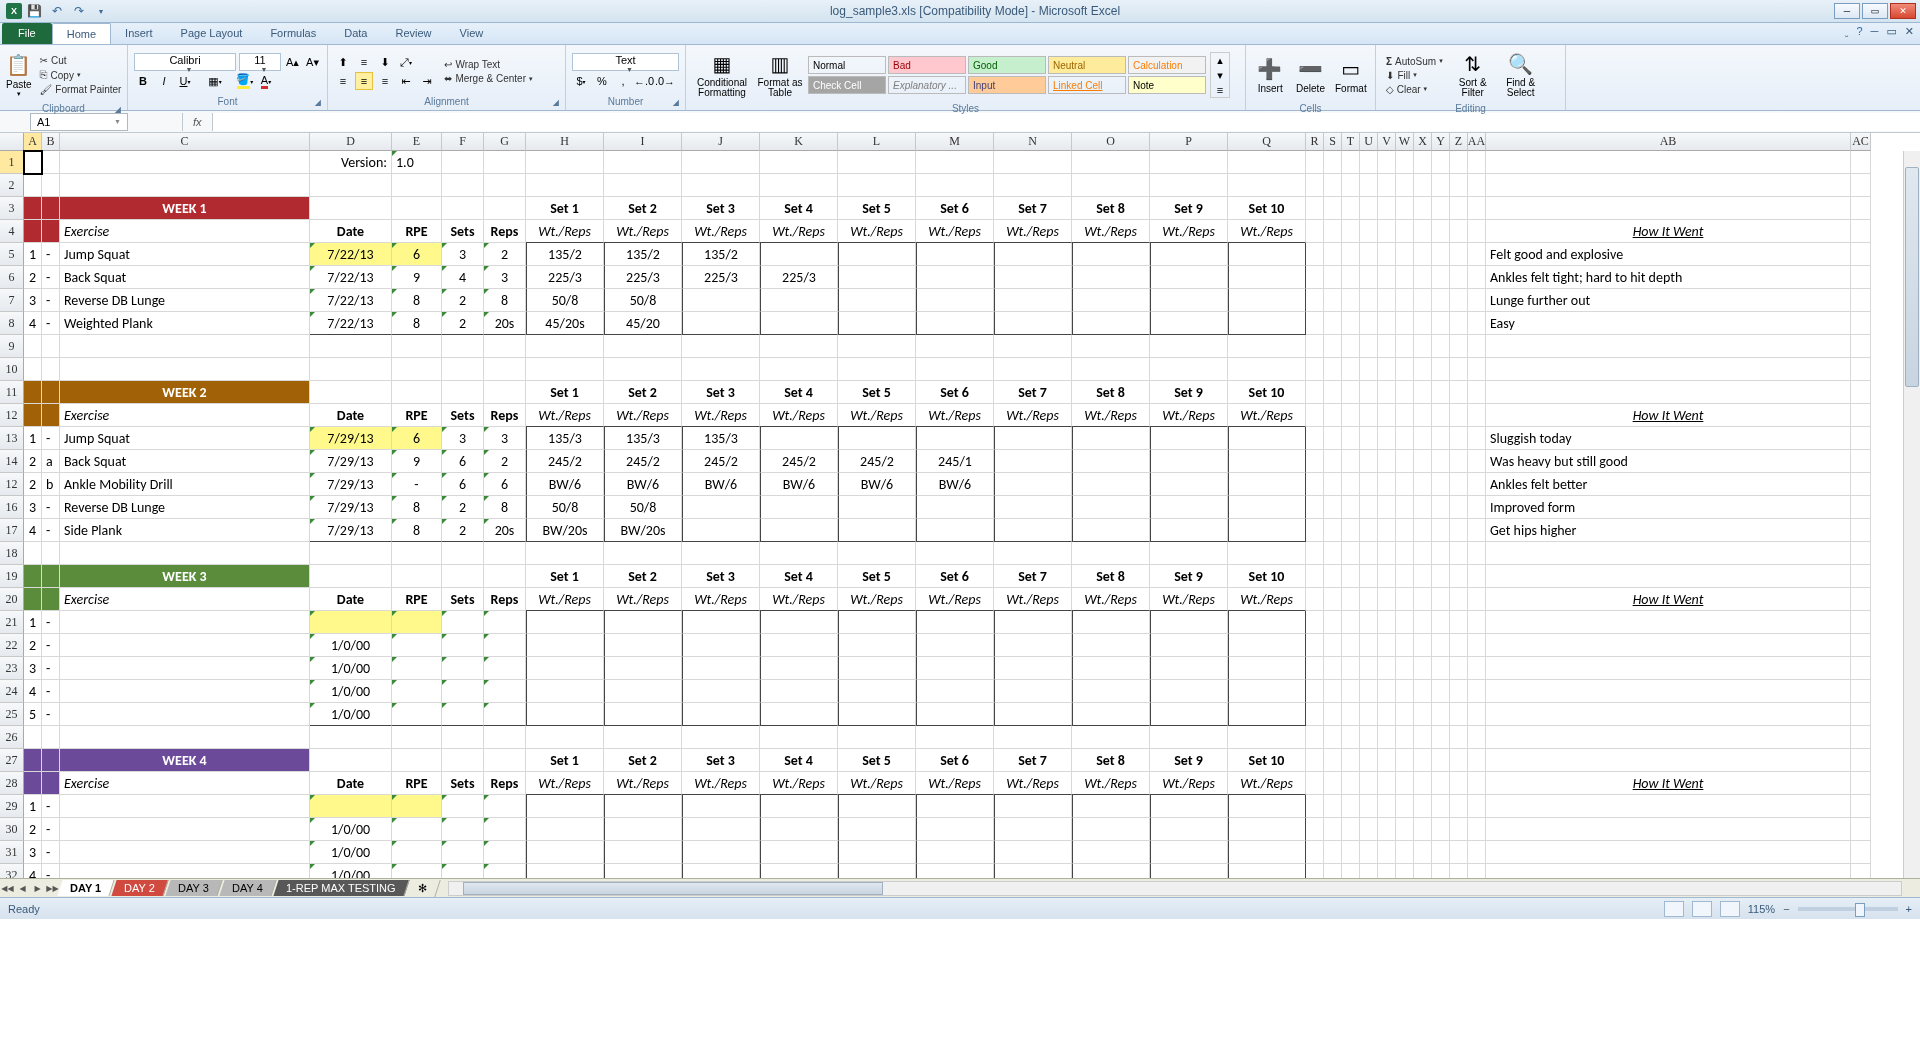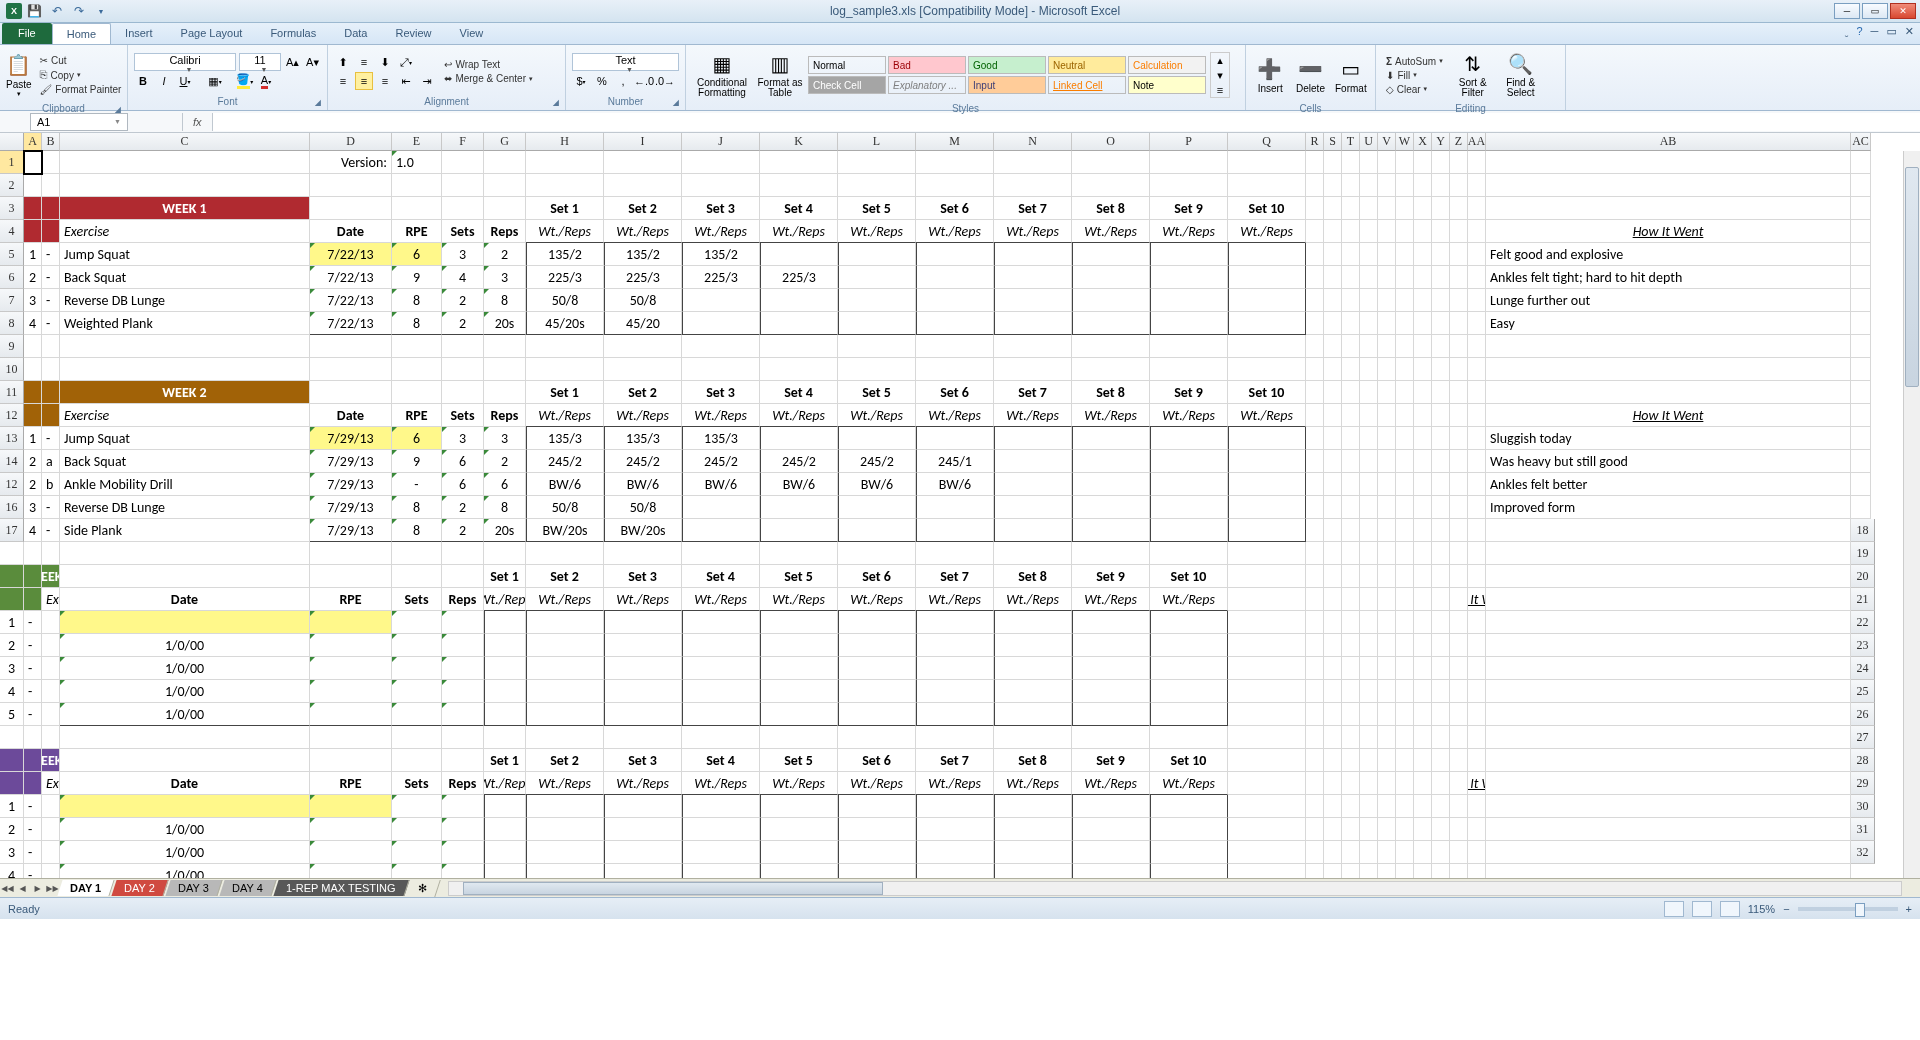--- a/index.html
+++ b/index.html
@@ -886,20 +886,21 @@
       <div class="cell "></div>
       <div class="cell "></div>
       <div class="cell "></div>
       <div class="cell "></div>
       <div class="cell "></div>
       <div class="cell "></div>
       <div class="cell "></div>
       <div class="cell "></div>
       <div class="cell "></div>
       <div class="cell "></div>
+      <div class="cell ">Get hips higher</div>
       <div class="cell "></div>
       <div class="rowhdr">18</div>
       <div class="cell "></div>
       <div class="cell "></div>
       <div class="cell "></div>
       <div class="cell "></div>
       <div class="cell "></div>
       <div class="cell "></div>
       <div class="cell "></div>
       <div class="cell "></div>

